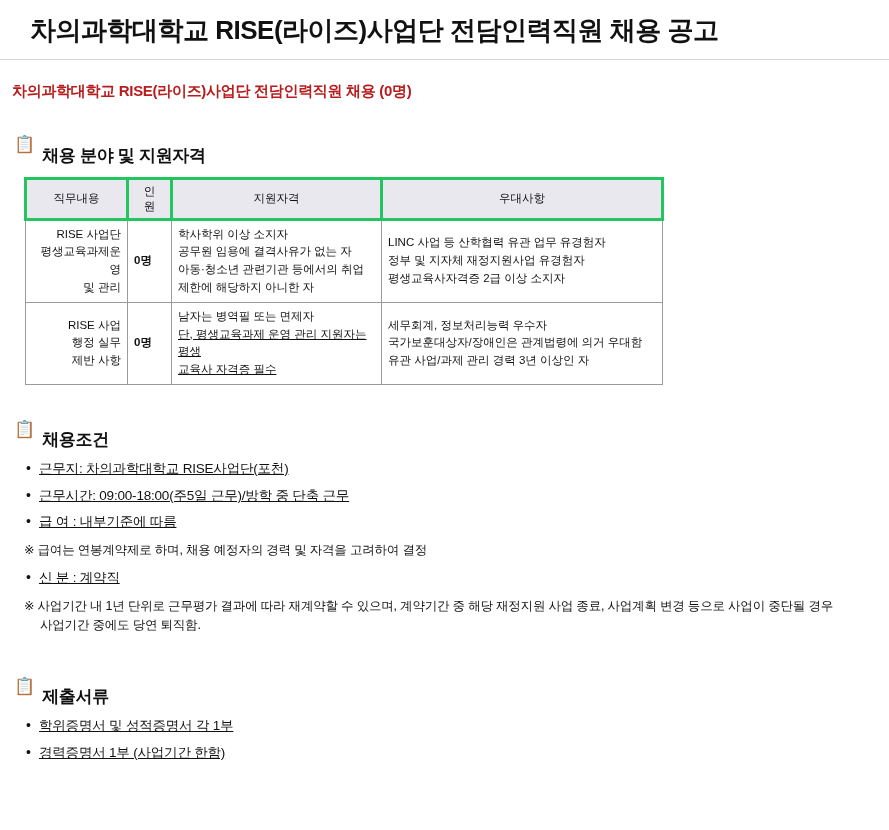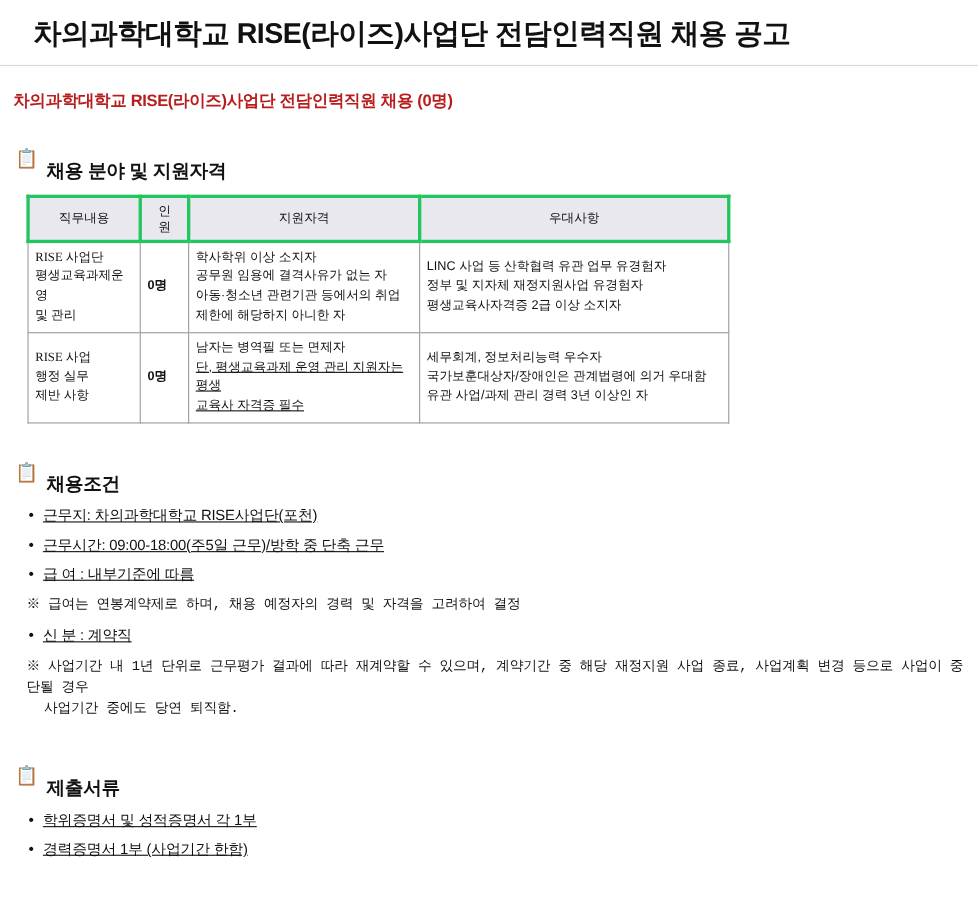--- a/index.html
+++ b/index.html
@@ -76,21 +76,21 @@
     text-align: center;
     font-size: 11.5px;
   }
   table.recruit td {
     border: 1px solid #9a9aa2;
     padding: 5px 6px;
     vertical-align: middle;
     color: #111;
     line-height: 1.55;
   }
-  td.c-duty { text-align: left; width: 102px; font-family: Liberation Serif, serif; }
+  td.c-duty { text-align: right; width: 102px; }
   td.c-count { width: 44px; font-weight: bold; }
   td.c-qual { text-align: left; width: 210px; }
   td.c-pref { text-align: left; }
   .col-duty { width: 102px; }
   .col-count { width: 44px; }
   .col-qual { width: 210px; }
   .underline { text-decoration: underline; }
   
   ul.bullets {
     list-style: none;
@@ -115,21 +115,20 @@
     font-size: 14px;
     color: #111;
   }
   .note {
     padding: 2px 12px 0 24px;
     font-size: 12.5px;
     color: #111;
     line-height: 1.55;
     letter-spacing: -0.2px;
     margin: 0 0 7px 0;
-    font-family: Liberation Mono, monospace;
   }
   .note .cont {
     display: block;
     padding-left: 16px;
   }
   .spacer-lg { height: 54px; }
 </style>
 </head>
 <body>
 

